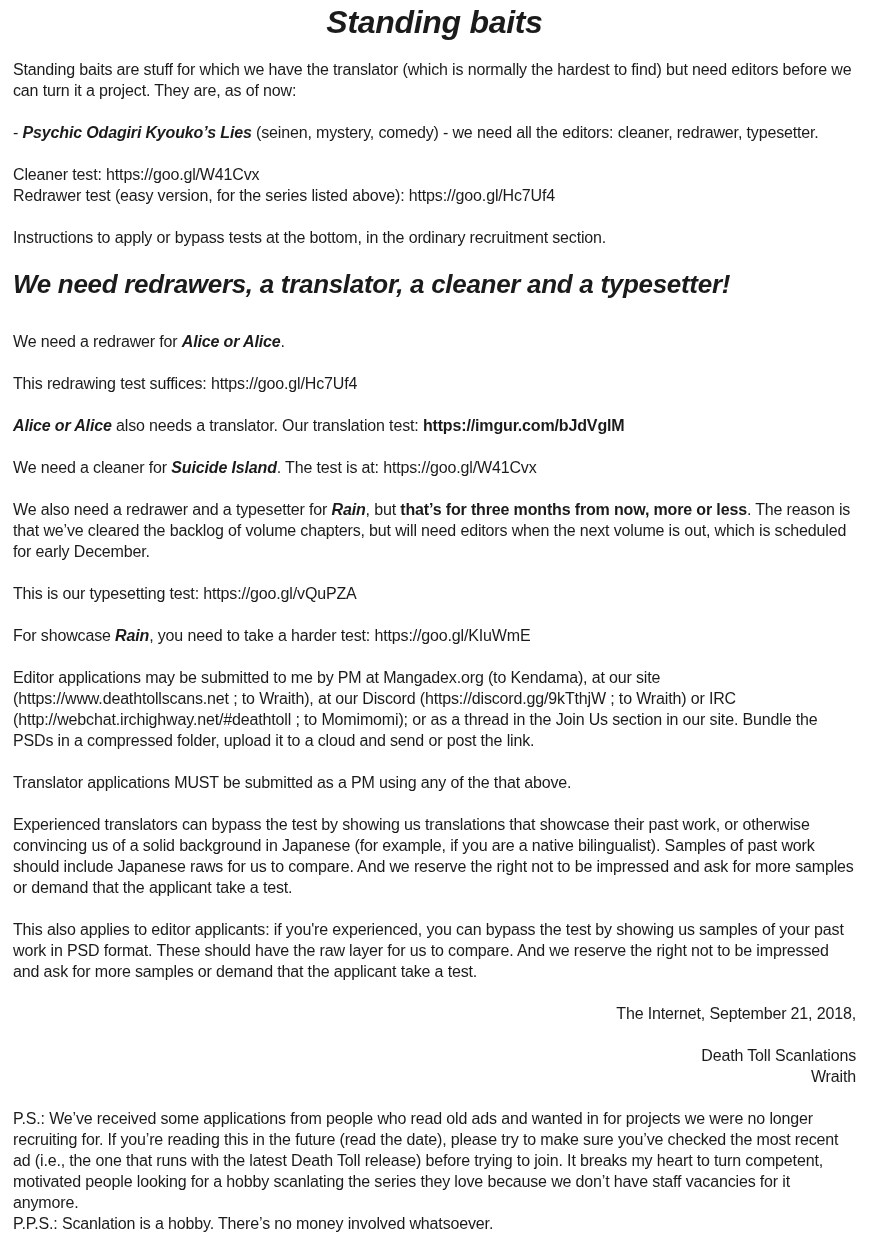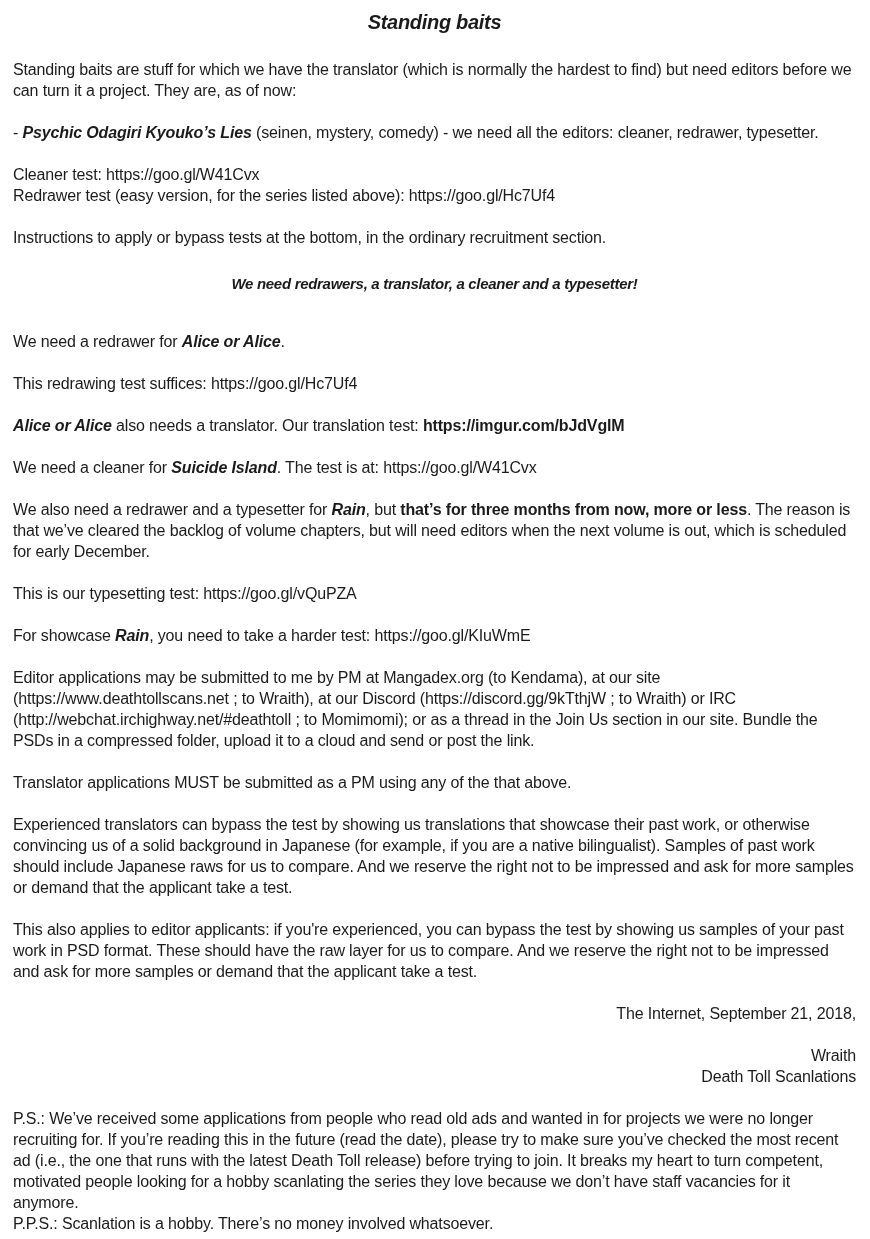--- a/index.html
+++ b/index.html
@@ -10,30 +10,30 @@
     margin: 0 auto;
     padding: 8px 14px 10px 13px;
     color: #1b1b1b;
     font-family: "Liberation Sans", "DejaVu Sans", sans-serif;
     font-size: 16px;
     line-height: 21px;
     letter-spacing: -0.15px;
   }
   .doc-title {
     text-align: center;
-    font-size: 20px;
+    font-size: 32px;
     line-height: 28px;
     font-weight: bold;
     font-style: italic;
     margin: 0 0 23px 0;
     letter-spacing: -0.3px;
   }
   .doc-subheading {
-    text-align: center;
-    font-size: 15px;
+    text-align: left;
+    font-size: 26px;
     line-height: 28px;
     font-weight: bold;
     font-style: italic;
     margin: 22px 0 33px 0;
     letter-spacing: -0.3px;
   }
   p.para { margin: 21px 0; }
   p.para.tight { margin: 0; }
   .b  { font-weight: bold; }
   .i  { }
@@ -78,20 +78,20 @@
 
 <p class="para"><span>Translator applications MUST be submitted as a PM using any of the that above.</span></p>
 
 <p class="para"><span>Experienced translators can bypass the test by showing us translations that showcase their past work, or otherwise convincing us of a solid background in Japanese (for example, if you are a native bilingualist). Samples of past work should include Japanese raws for us to compare. And we reserve the right not to be impressed and ask for more samples or demand that the applicant take a test.</span></p>
 
 <p class="para"><span>This also applies to editor applicants: if you're experienced, you can bypass the test by showing us samples of your past work in PSD format. These should have the raw layer for us to compare. And we reserve the right not to be impressed and ask for more samples or demand that the applicant take a test.</span></p>
 
 <p class="para sig"><span>The Internet, September 21, 2018,</span></p>
 
 <div class="sig-block">
+  <div>Death Toll Scanlations</div>
   <div>Wraith</div>
-  <div>Death Toll Scanlations</div>
 </div>
 
 <div class="ps-block">
   <p class="para tight"><span>P.S.: We’ve received some applications from people who read old ads and wanted in for projects we were no longer recruiting for. If you’re reading this in the future (read the date), please try to make sure you’ve checked the most recent ad (i.e., the one that runs with the latest Death Toll release) before trying to join. It breaks my heart to turn competent, motivated people looking for a hobby scanlating the series they love because we don’t have staff vacancies for it anymore.</span></p>
   <p class="para tight"><span>P.P.S.: Scanlation is a hobby. There’s no money involved whatsoever.</span></p>
 </div>
 
 </body></html>

